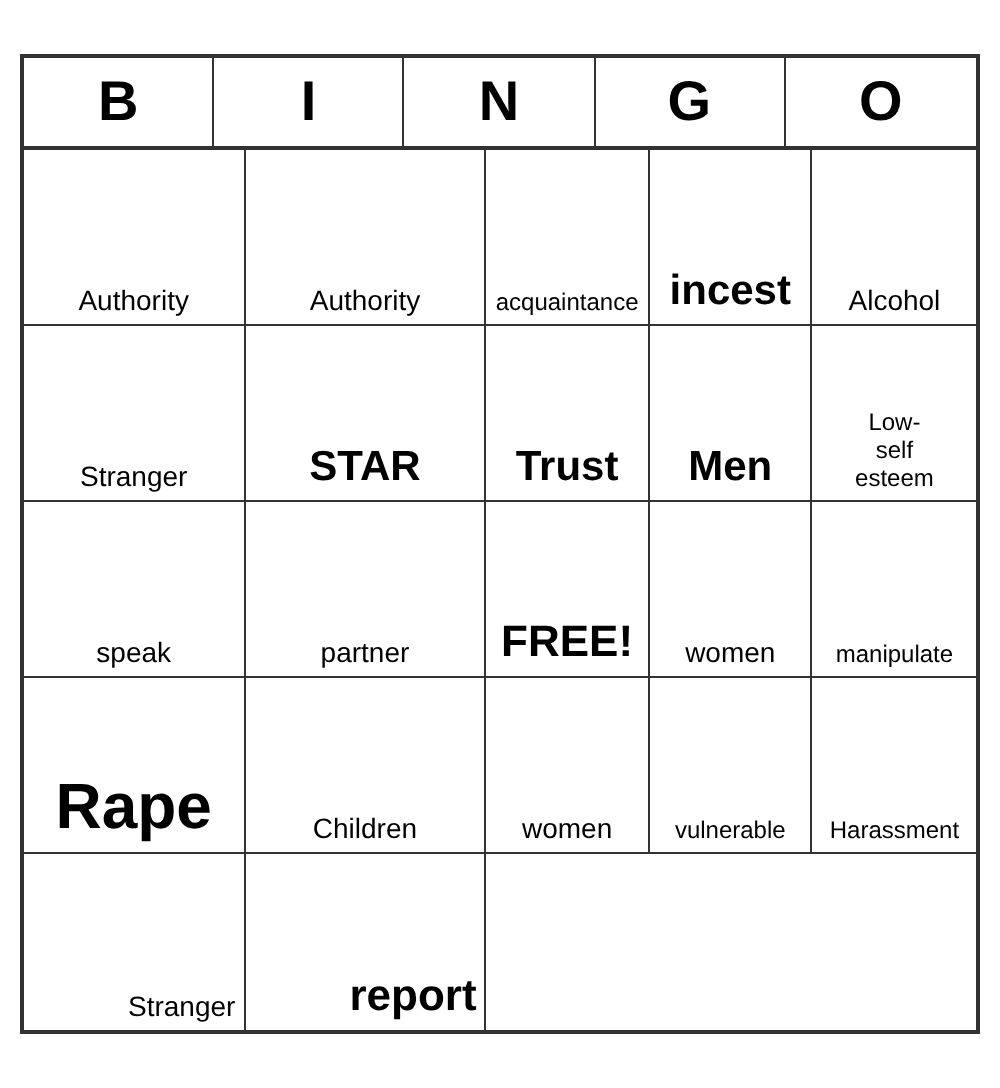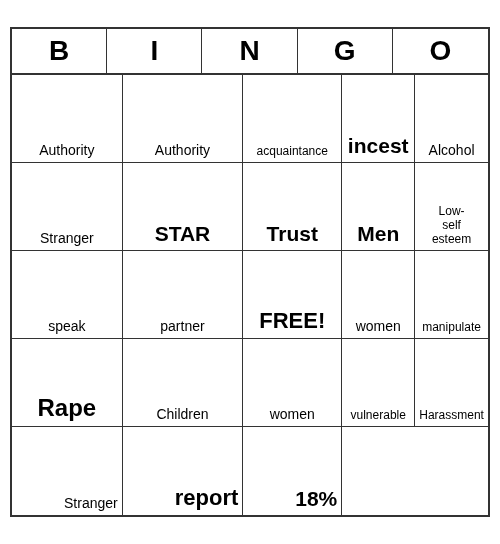--- a/index.html
+++ b/index.html
@@ -84,21 +84,21 @@
       font-size: 22px;
       font-weight: bold;
     }
 
     .font-xlarge {
       font-size: 21px;
       font-weight: bold;
     }
 
     .font-xxlarge {
-      font-size: 24px;
+      font-size: 32px;
       font-weight: bold;
     }
   </style>
 </head>
 <body>
 
 <div class="bingo-container">
   <div class="bingo-header">
   <div class="bingo-header-cell">B</div>
       <div class="bingo-header-cell">I</div>
@@ -166,17 +166,14 @@
       </div>
       <div class="bingo-cell">
         <span class="font-small">Harassment</span>
       </div>
       <div class="bingo-cell">
         <span class="font-medium">Stranger</span>
       </div>
       <div class="bingo-cell">
         <span class="font-large">report</span>
       </div>
-      <div class="bingo-cell">
-        <span class="font-xlarge">18%</span>
-      </div>
     </div>
 </div>
 
 </body></html>

